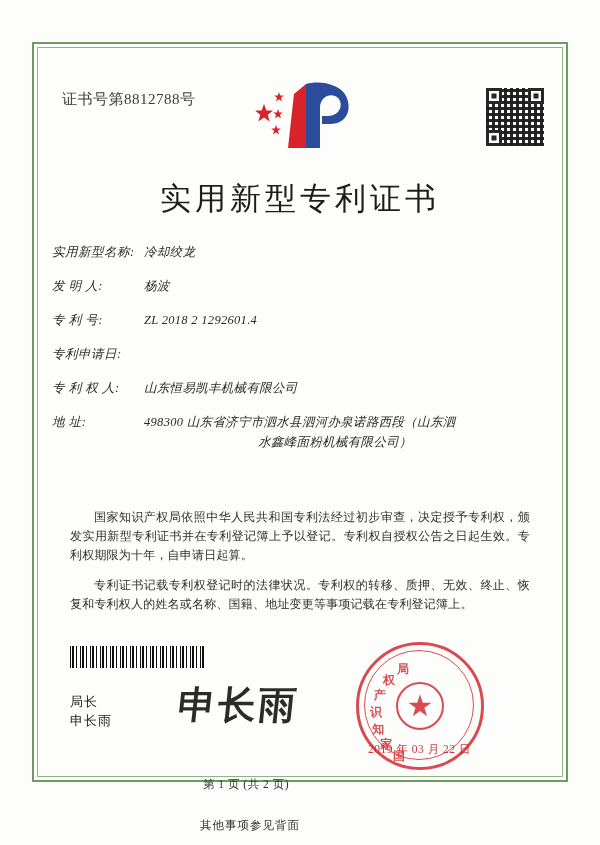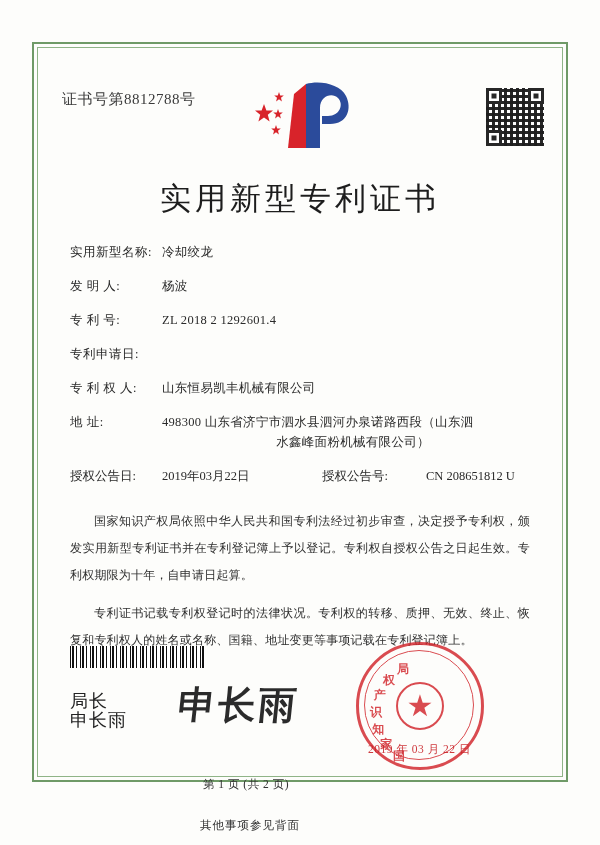--- a/index.html
+++ b/index.html
@@ -107,23 +107,24 @@
     font-size: 31px;
     font-weight: normal;
     letter-spacing: 4px;
     color: #1d1d1d;
     font-family: "DejaVu Serif", serif;
   }
 
   
   .fields {
     position: absolute;
-    left: 70px;
+    left: 52px;
     top: 244px;
     width: 460px;
+    font-style: italic;
   }
   .row {
     display: flex;
     align-items: flex-start;
     margin-bottom: 17px;
     font-size: 12.5px;
     line-height: 17px;
   }
   .row .lbl {
     width: 92px;
@@ -149,21 +150,21 @@
   .row-split .half .lbl2 { width: 92px; flex: 0 0 92px; white-space: nowrap; }
   .row-split .half .lbl3 { width: 104px; flex: 0 0 104px; white-space: nowrap; }
 
   
   .body-text {
     position: absolute;
     left: 70px;
     top: 508px;
     width: 460px;
     font-size: 12px;
-    line-height: 27px;
+    line-height: 19px;
     color: #2f2f2f;
     letter-spacing: 0.2px;
     text-align: justify;
   }
   .body-text p { margin: 0 0 11px 0; text-indent: 24px; }
 
   
   .barcode {
     position: absolute;
     left: 70px;
@@ -173,21 +174,21 @@
     background: repeating-linear-gradient(90deg,
       #111 0 1px, #fff 1px 2px, #111 2px 4px, #fff 4px 6px,
       #111 6px 7px, #fff 7px 10px);
   }
 
   
   .sig-label {
     position: absolute;
     left: 70px;
     top: 692px;
-    font-size: 18px;
+    font-size: 13px;
     line-height: 19px;
     letter-spacing: 1px;
     color: #222;
   }
   .sig-hand {
     position: absolute;
     left: 178px;
     top: 680px;
     font-size: 38px;
     font-family: "DejaVu Serif", serif;
@@ -342,32 +343,20 @@
     </div>
 
     <div class="row">
       <div class="lbl">地        址:</div>
       <div class="val">
         <span>498300 山东省济宁市泗水县泗河办泉诺路西段（山东泗</span>
         <span class="sub">水鑫峰面粉机械有限公司）</span>
       </div>
     </div>
 
-    <div class="row">
-      <div class="row-split">
-        <div class="half first">
-          <div class="lbl2">授权公告日:</div>
-          <div>2019年03月22日</div>
-        </div>
-        <div class="half">
-          <div class="lbl3">授权公告号:</div>
-          <div>CN 208651812 U</div>
-        </div>
-      </div>
-    </div>
 
   </div>
 
   <div class="body-text">
     <p>国家知识产权局依照中华人民共和国专利法经过初步审查，决定授予专利权，颁发实用新型专利证书并在专利登记簿上予以登记。专利权自授权公告之日起生效。专利权期限为十年，自申请日起算。</p>
     <p>专利证书记载专利权登记时的法律状况。专利权的转移、质押、无效、终止、恢复和专利权人的姓名或名称、国籍、地址变更等事项记载在专利登记簿上。</p>
   </div>
 
   <div class="barcode"></div>
 

